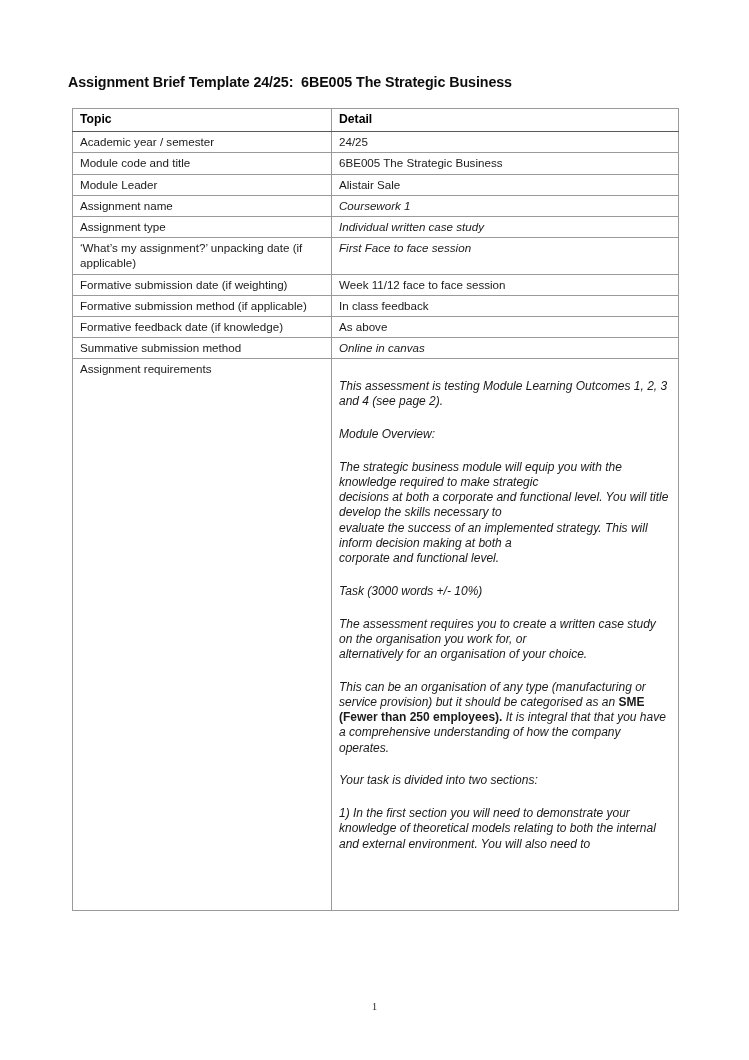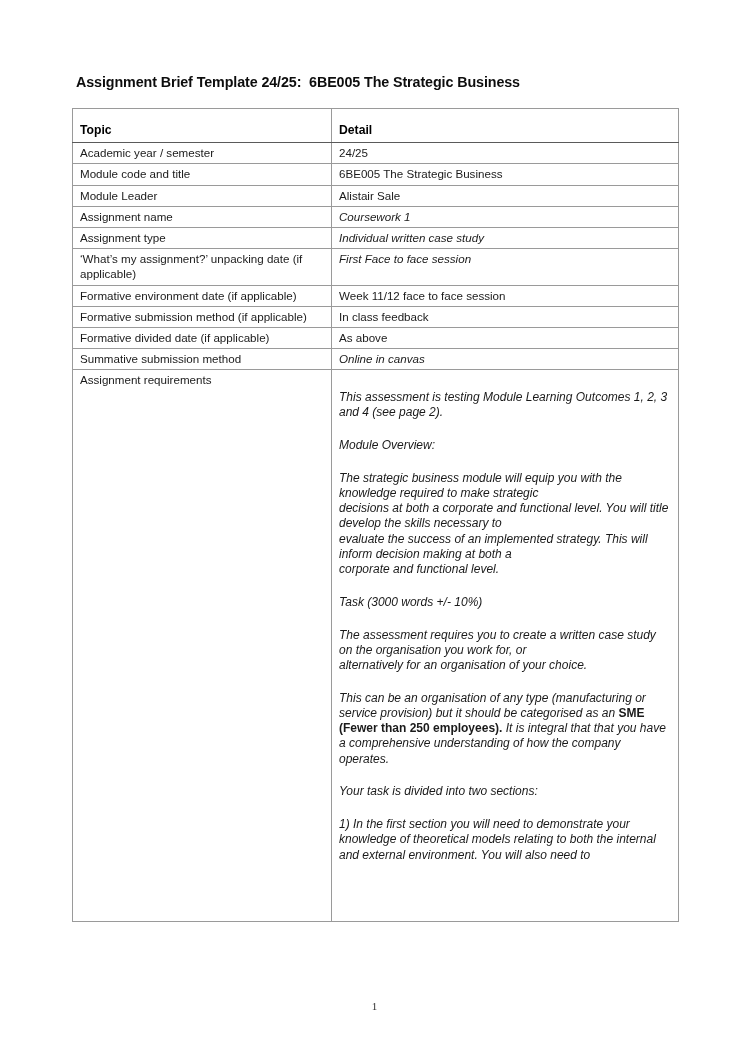--- a/index.html
+++ b/index.html
@@ -18,21 +18,21 @@
   .page {
     position: absolute;
     left: 0; top: 0;
     width: 749px;
     height: 1060px;
     background: #fff;
     overflow: hidden;
   }
   .doc-title {
     position: absolute;
-    left: 76px;
+    left: 68px;
     top: 73px;
     width: 610px;
     font-size: 14.3px;
     font-weight: bold;
     line-height: 18px;
     letter-spacing: -0.1px;
     color: #0d0d0d;
     white-space: pre;
   }
   table.brief {
@@ -50,21 +50,21 @@
   table.brief th, table.brief td {
     border: 1px solid #9a9a9a;
     padding: 2px 6px 3px 7px;
     vertical-align: top;
     line-height: 15.2px;
     text-align: left;
   }
   table.brief thead th {
     font-weight: bold;
     font-size: 12.2px;
-    padding-top: 14px;
+    padding-top: 3px;
     padding-bottom: 4px;
     border-bottom: 1px solid #5a5a5a;
     color: #000;
   }
   td.ital, .ital {
     font-style: italic;
   }
   tr.req-row > td {
     height: 546px;
     vertical-align: top;
@@ -146,31 +146,31 @@
       </tr>
 
 
 
       <tr>
         <td>‘What’s my assignment?’ unpacking date (if applicable)</td>
         <td class="ital">First Face to face session</td>
       </tr>
 
       <tr>
-        <td>Formative environment date (if applicable)</td>
+        <td>Formative submission date (if weighting)</td>
         <td>Week 11/12 face to face session</td>
       </tr>
 
       <tr>
         <td>Formative submission method (if applicable)</td>
         <td>In class feedback</td>
       </tr>
 
       <tr>
-        <td>Formative divided date (if applicable)</td>
+        <td>Formative feedback date (if knowledge)</td>
         <td>As above</td>
       </tr>
 
 
       <tr>
         <td>Summative submission method</td>
         <td class="ital">Online in canvas</td>
       </tr>
 
       <tr class="req-row">

